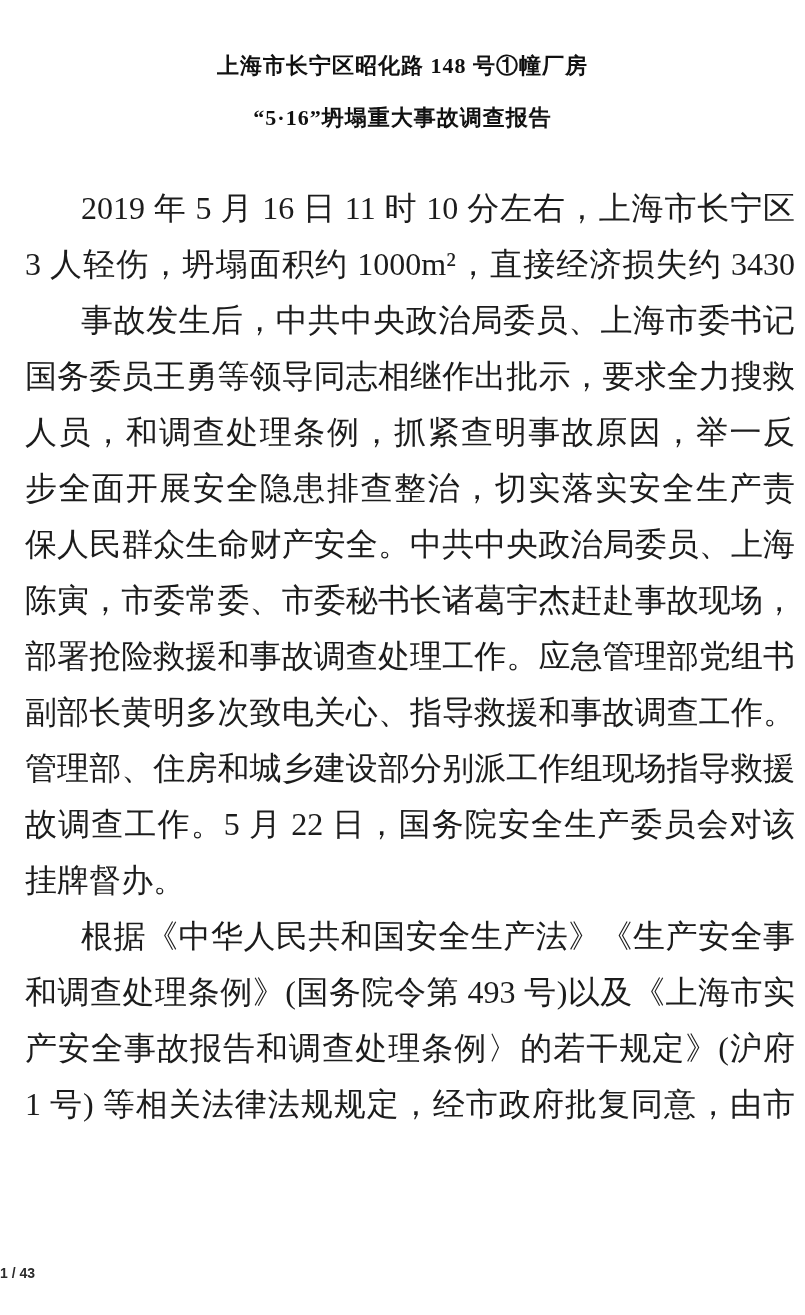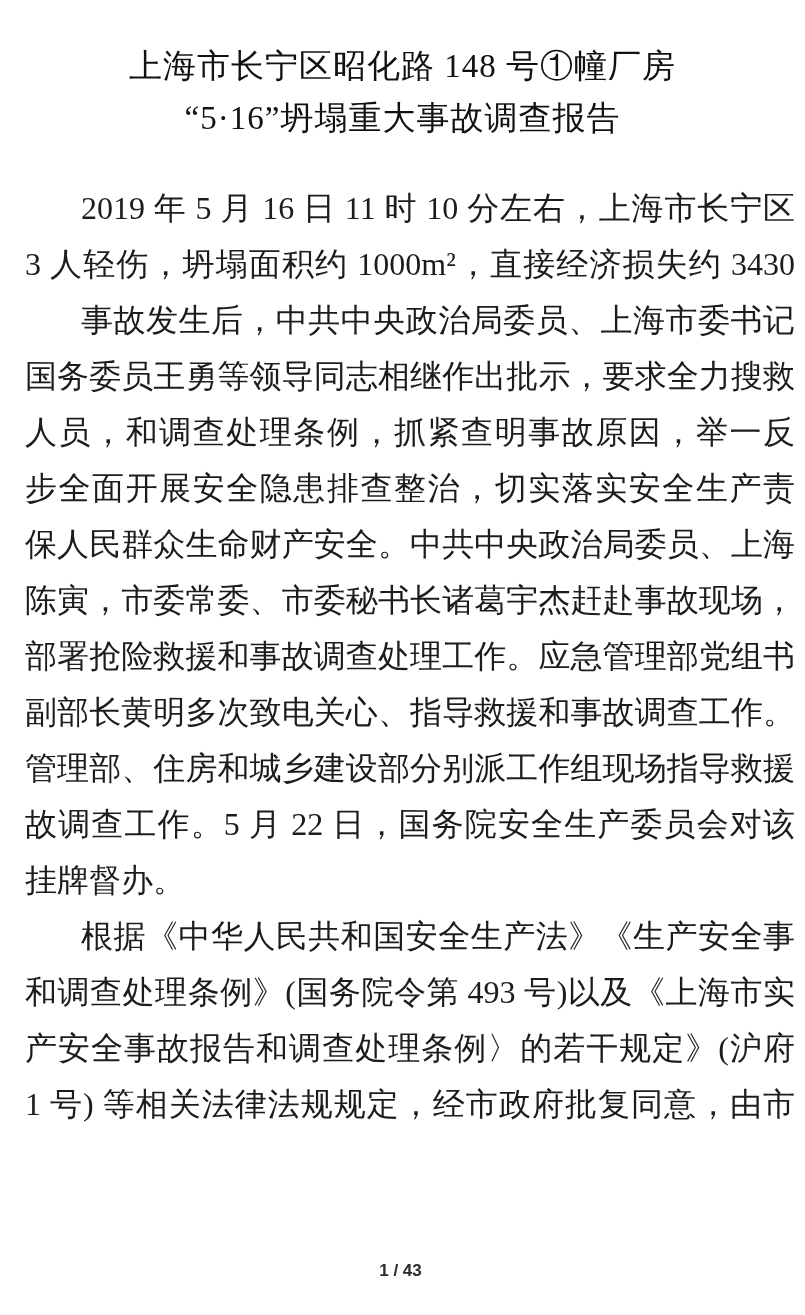--- a/index.html
+++ b/index.html
@@ -12,22 +12,22 @@
     width: 805px;
     height: 1315px;
     background: #ffffff;
     overflow: hidden;
     font-family: "Liberation Serif", "DejaVu Serif", serif;
     color: #1c1c1c;
   }
   .report-title {
     margin-top: 40px;
     text-align: center;
-    font-weight: 400;
-    font-size: 33px;
+    font-weight: 700;
+    font-size: 22px;
     line-height: 52px;
     letter-spacing: 1px;
     color: #111111;
   }
   .report-body {
     margin: 36px 10px 0 25px;
     font-size: 32px;
     line-height: 56px;
   }
   .body-line {
@@ -41,23 +41,22 @@
     padding-left: 56px;
   }
   .body-line.end {
     text-align-last: left;
   }
   .page-footer {
     position: absolute;
     left: 0;
     right: 4px;
     bottom: 34px;
-    text-align: center;
     font-family: "Liberation Sans", "DejaVu Sans", sans-serif;
-    font-size: 17px;
+    font-size: 14px;
     font-weight: 600;
     color: #2b2b2b;
   }
 </style>
 </head>
 <body>
 
 <div class="page">
 
   <div class="report-title">

